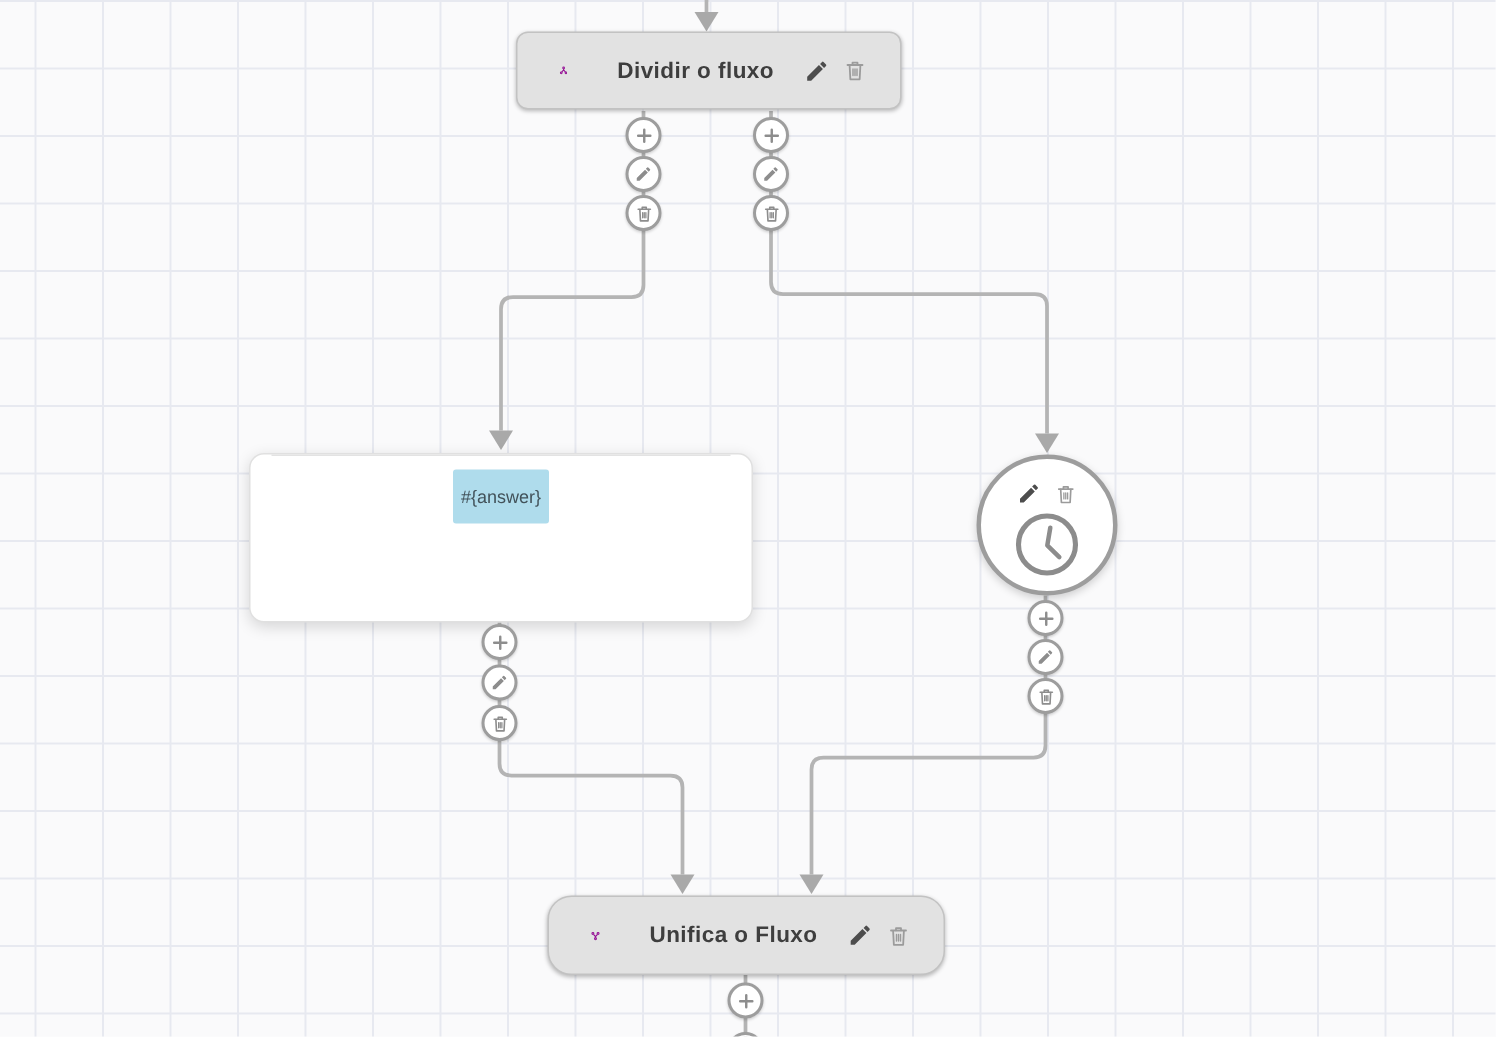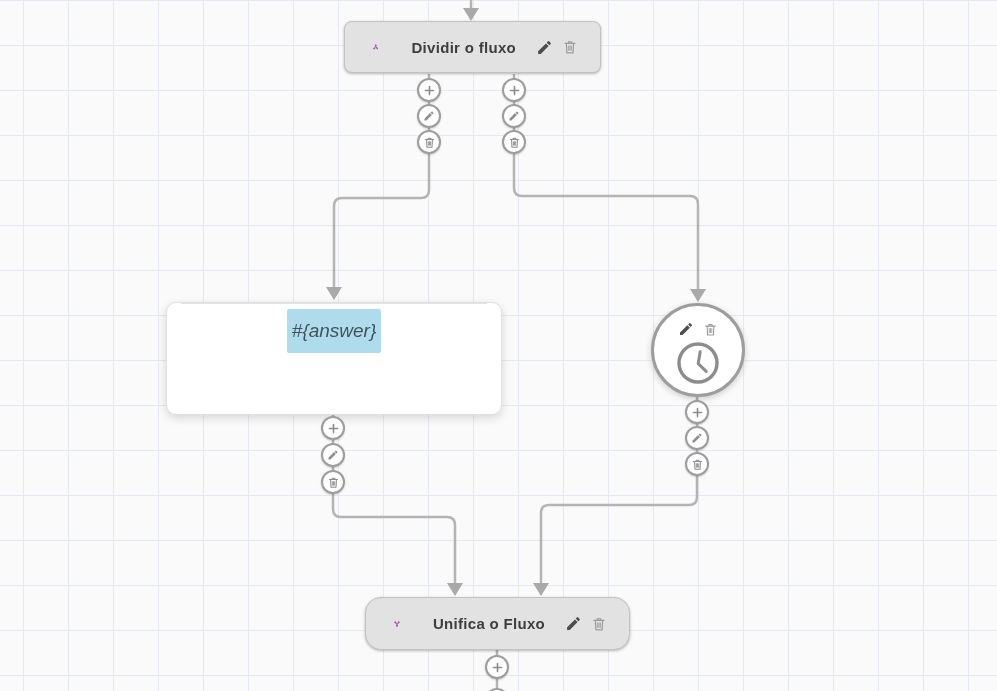--- a/index.html
+++ b/index.html
@@ -31,21 +31,21 @@
   
   .card{
     position:absolute;background:#ffffff;border:1px solid #e0e0e0;border-radius:10px;
     box-shadow:0 3px 10px rgba(0,0,0,.15);box-sizing:border-box;cursor:pointer;
   }
   .card-header{display:flex;align-items:center;height:57px;padding:0 20px;}
   .card-header .node-title{margin-left:10px;}
   .app-icon{border-radius:5px;flex:0 0 auto;}
   .divider{height:1px;background:#e3e3e3;margin:0 14px;}
   .card-body{height:53px;display:flex;align-items:center;justify-content:center;}
-  .var-chip{font-style:italic;font-size:19px;color:#42525a;padding:11px 5px;border-radius:2px;}
+  .var-chip{font-size:12px;color:#42525a;padding:11px 5px;border-radius:2px;}
 
   
   .timer-node{
     position:absolute;width:94px;height:94px;border-radius:50%;background:#fff;
     border:3px solid #9d9d9d;box-shadow:0 2px 6px rgba(0,0,0,.18);box-sizing:border-box;cursor:pointer;
   }
   .timer-actions{position:absolute;top:15px;left:0;right:0;display:flex;justify-content:center;gap:9px;}
   .timer-clock{position:absolute;left:50%;top:34px;transform:translateX(-50%);}
 
   

